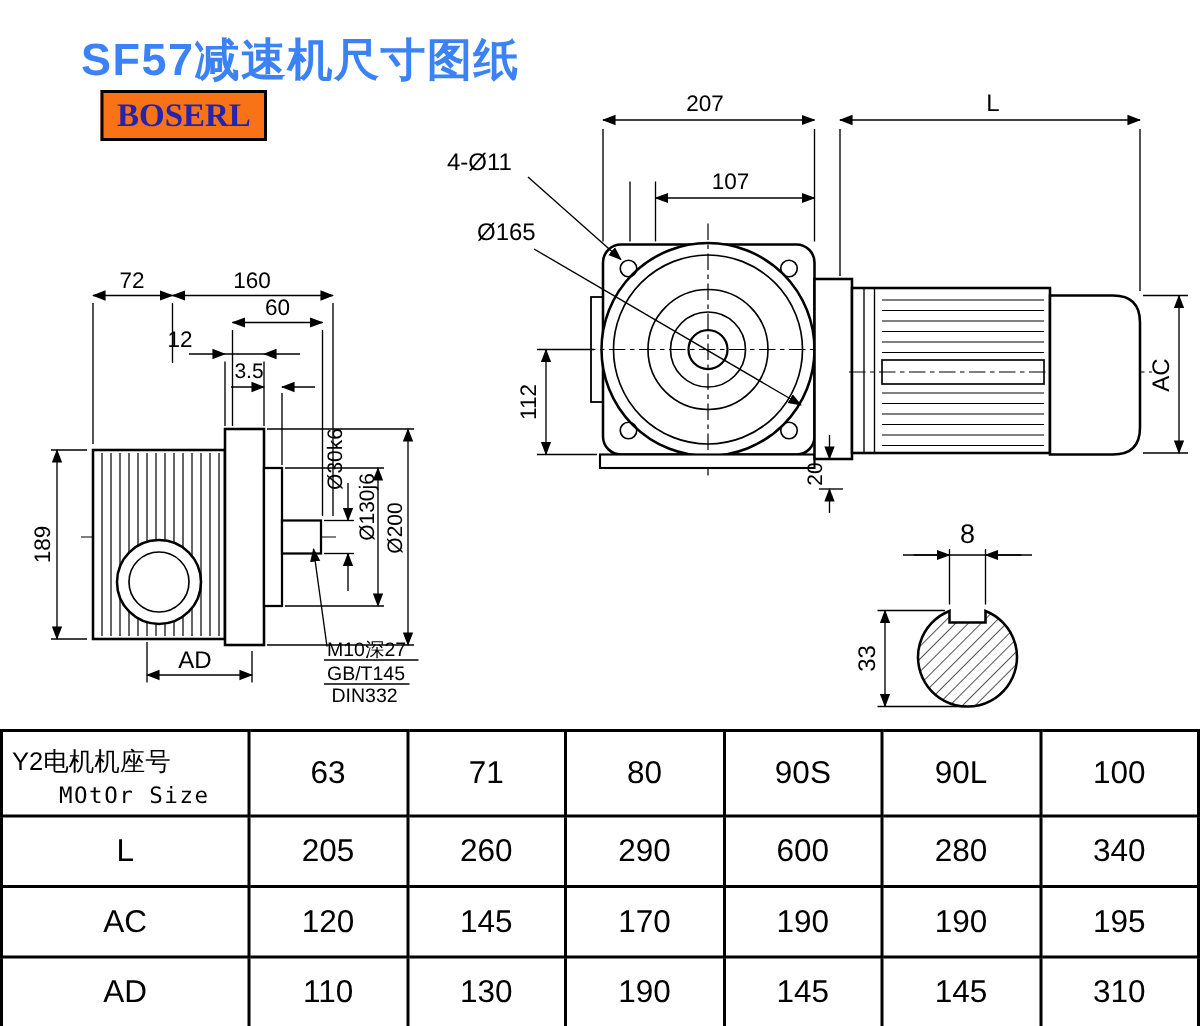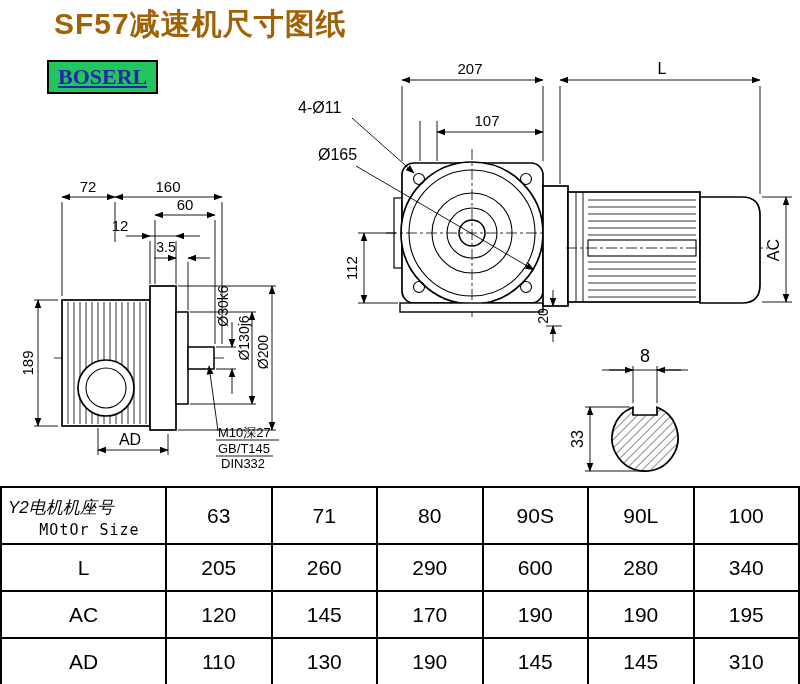--- a/index.html
+++ b/index.html
@@ -1,28 +1,28 @@
 <!DOCTYPE html>
 <html><head>
 <meta charset="utf-8">
 <style>
   * { margin:0; padding:0; box-sizing:border-box; }
   html,body { background:#fff; }
   body { width:800px; height:684px; font-family:"Liberation Sans", sans-serif; }
   .page { position:relative; width:800px; height:684px; background:#fff; overflow:hidden; }
-  .title { position:absolute; left:54px; top:4px; font-size:30px; font-weight:bold; color:#a16207; letter-spacing:1px; white-space:nowrap; }
-  .brand { position:absolute; left:47px; top:60px; border:2px solid #000; padding:0 9px; background:#22c55e;
-           font-family:"Liberation Serif", serif; font-size:22px; font-weight:bold; color:#2424ad; line-height:30px;text-decoration:underline; }
+  .title { position:absolute; left:54px; top:20px; font-size:30px; font-weight:bold; color:#3b82f6; letter-spacing:1px; white-space:nowrap; }
+  .brand { position:absolute; left:67px; top:60px; border:2px solid #000; padding:0 9px; background:#f97316;
+           font-family:"Liberation Serif", serif; font-size:22px; font-weight:bold; color:#2424ad; line-height:30px; }
   svg.drawing { position:absolute; left:0; top:0; }
   svg text { font-family:"Liberation Sans", sans-serif; fill:#000; }
   .dim-table { position:absolute; left:0; top:486px; width:800px; border-collapse:collapse; table-layout:fixed; text-align:center; background:#fff; }
   .dim-table td { border:2px solid #000; font-size:21px; color:#000; padding:0; vertical-align:middle; }
   .dim-table tr.r-head td { height:57px; }
   .dim-table tr.r-data td { height:47px; }
-  .c-label .cn { font-size:17px; text-align:left; padding:3px 2px 0 6px;font-style:italic; }
+  .c-label .cn { font-size:17px; text-align:left; padding:3px 2px 0 6px; }
   .c-label .en { font-family:"DejaVu Sans Mono", monospace; font-size:15px; text-align:center; padding:2px 0 0 12px; letter-spacing:1px; }
 </style>
 </head>
 <body>
 
 <div class="page">
 
   <svg class="drawing" width="800" height="486" viewBox="0 0 800 486">
     <defs>
       <marker id="arr" viewBox="0 0 10 10" refX="9.3" refY="5" markerWidth="10" markerHeight="10" orient="auto-start-reverse">

